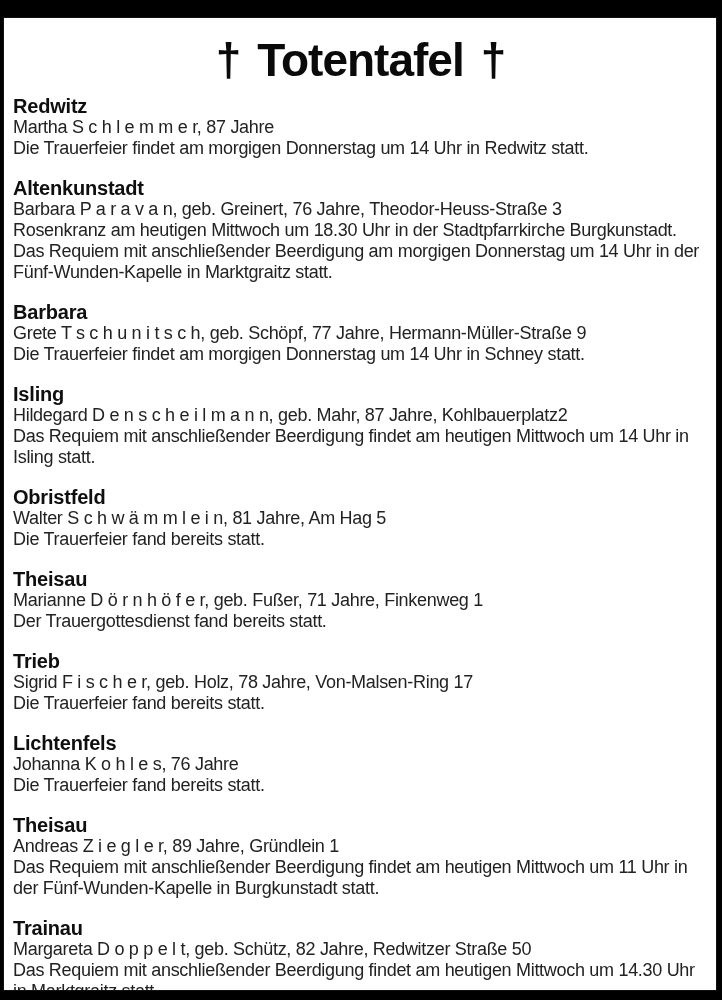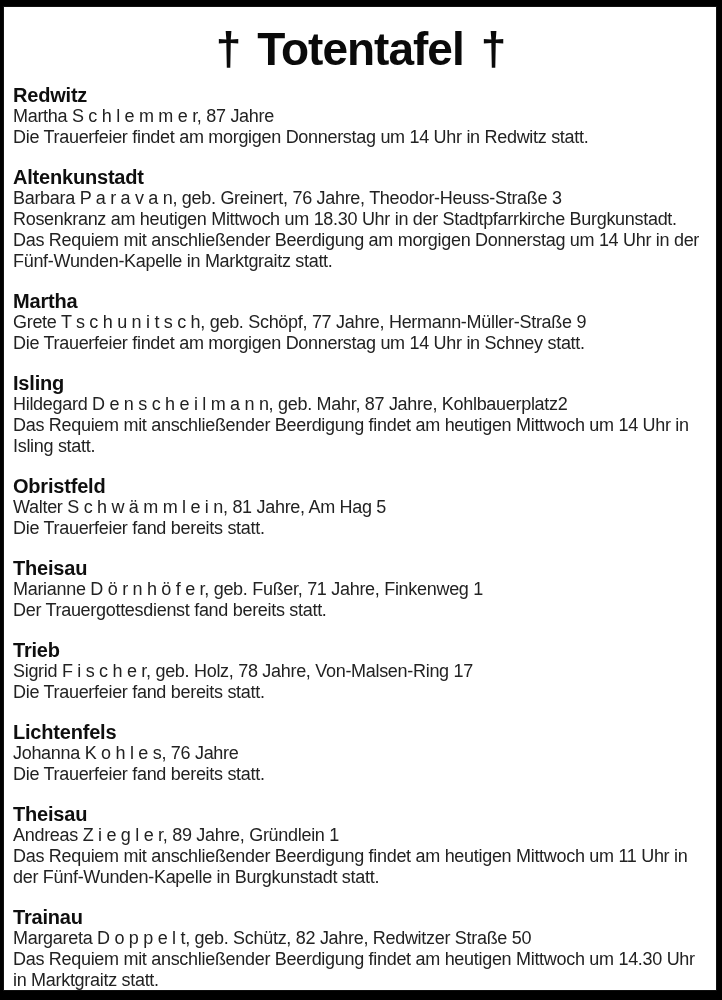--- a/index.html
+++ b/index.html
@@ -5,21 +5,21 @@
   html, body {
     margin: 0;
     padding: 0;
     background: #000;
   }
   .sheet {
     width: 722px;
     height: 1000px;
     box-sizing: border-box;
     background: #000;
-    padding: 6px 5px 9px 3px; 
+    padding: 17px 5px 9px 3px; 
   }
   .frame {
     width: 100%;
     height: 100%;
     box-sizing: border-box;
     background: #fff;
     border: 1px solid #111;   
     overflow: hidden;
     padding: 10px 8px 0 9px;
     font-family: "Liberation Sans", sans-serif;
@@ -75,21 +75,21 @@
 
     <section class="entry">
       <h2>Altenkunstadt</h2>
       <p>Barbara P a r a v a n, geb. Greinert, 76 Jahre, Theodor-Heuss-Straße 3</p>
       <p>Rosenkranz am heutigen Mittwoch um 18.30 Uhr in der Stadtpfarrkirche Burgkunstadt.</p>
       <p>Das Requiem mit anschließender Beerdigung am morgigen Donnerstag um 14 Uhr in der</p>
       <p>Fünf-Wunden-Kapelle in Marktgraitz statt.</p>
     </section>
 
     <section class="entry">
-      <h2>Martha</h2>
+      <h2>Barbara</h2>
       <p>Grete T s c h u n i t s c h, geb. Schöpf, 77 Jahre, Hermann-Müller-Straße 9</p>
       <p>Die Trauerfeier findet am morgigen Donnerstag um 14 Uhr in Schney statt.</p>
     </section>
 
     <section class="entry">
       <h2>Isling</h2>
       <p>Hildegard D e n s c h e i l m a n n, geb. Mahr, 87 Jahre, Kohlbauerplatz2</p>
       <p>Das Requiem mit anschließender Beerdigung findet am heutigen Mittwoch um 14 Uhr in</p>
       <p>Isling statt.</p>
     </section>

